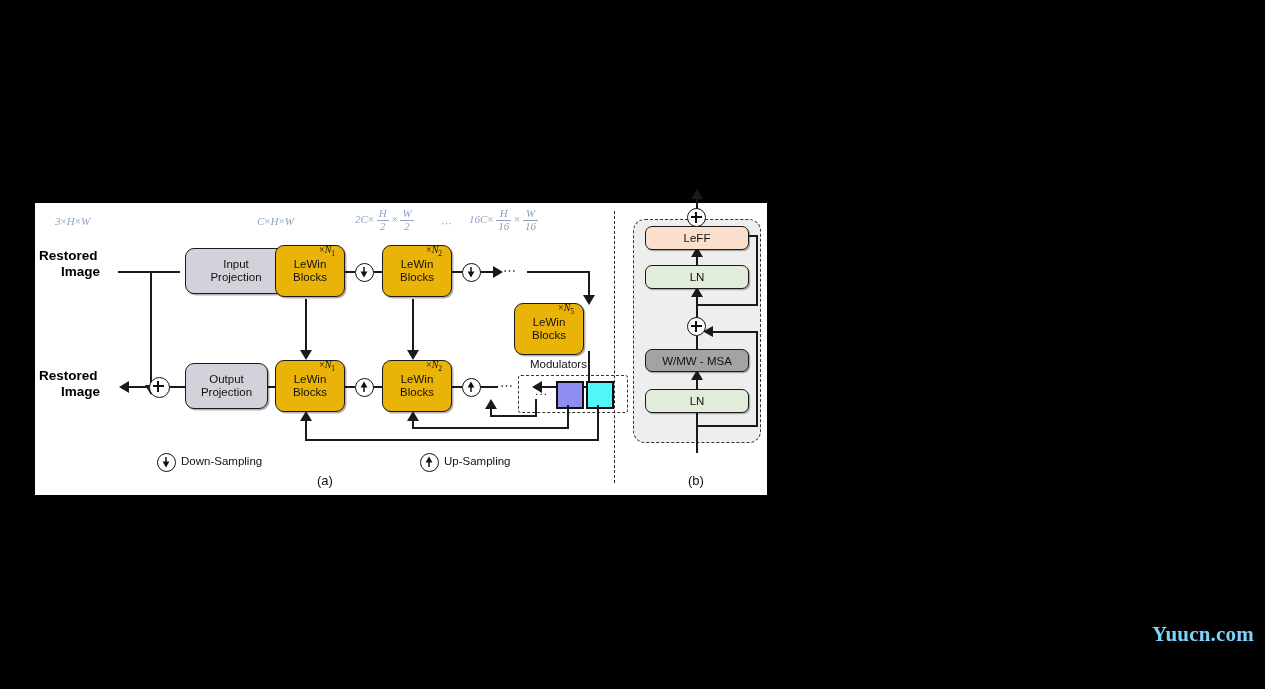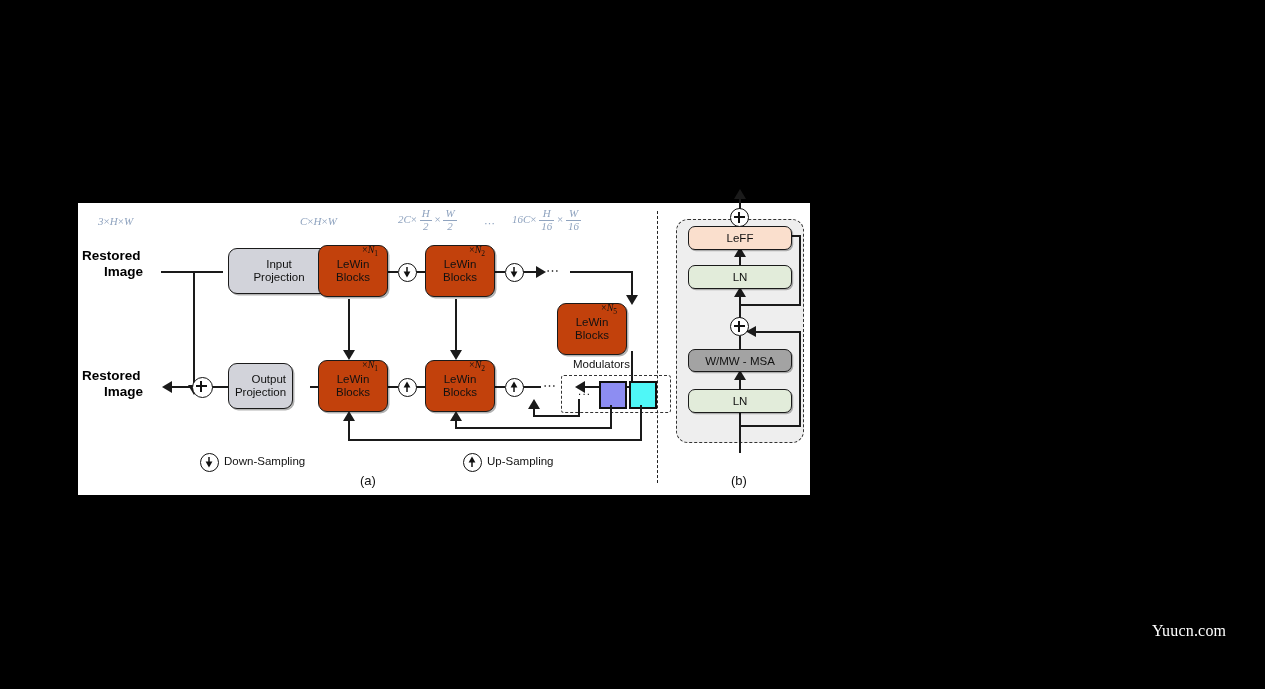--- a/index.html
+++ b/index.html
@@ -2,30 +2,29 @@
 <html><head>
 <meta charset="utf-8">
 <style>
   html,body{margin:0;padding:0;background:#000;}
   body{width:1265px;height:689px;position:relative;overflow:hidden;
        font-family:"Liberation Sans",sans-serif;}
 
   #figure{
     position:absolute; left:35px; top:203px; width:732px; height:292px;
     background:#ffffff;
-    margin-left:43px;
   }
 
   
   .box{position:absolute;box-sizing:border-box;display:flex;align-items:center;
        justify-content:center;text-align:center;border:1.6px solid #1a1a1a;
        border-radius:9px;font-size:11.5px;color:#111;line-height:1.12;
        box-shadow:1.5px 1.5px 0 rgba(0,0,0,.30);}
   .gray{background:#d2d3da;}
-  .blue{background:#c2410c;justify-content:center;}
+  .blue{background:#eab308;justify-content:center;}
   .dimlabel{position:absolute;color:#8fa3bf;font-family:"Liberation Serif",serif;
             font-style:italic;font-size:11px;white-space:nowrap;}
   .dimlabel .up{font-style:normal;}
   .txt{position:absolute;color:#000;font-size:13.5px;font-weight:bold;
        white-space:nowrap;line-height:1.15;}
   .small{position:absolute;font-size:11.5px;color:#111;white-space:nowrap;}
   .mul{position:absolute;font-size:10px;color:#111;white-space:nowrap;
        font-family:"Liberation Serif",serif;}
   .mul i{font-style:italic;}
   .mul sub{font-size:7.5px;}
@@ -57,23 +56,23 @@
           box-sizing:border-box;}
   .pb{position:absolute;box-sizing:border-box;border:1.6px solid #1a1a1a;
       border-radius:7px;display:flex;align-items:center;justify-content:center;
       font-size:11.5px;color:#111;box-shadow:1.2px 1.2px 0 rgba(0,0,0,.28);}
   .leff{background:#fadfcd;}
   .lnbx{background:#e2ecda;}
   .msa{background:#a3a3a3;}
 
   .caption{position:absolute;font-size:13px;color:#111;}
 
-  #watermark{position:absolute;left:1152px;top:622px;color:#ffffff;
-             font-family:"Liberation Serif",serif;font-weight:normal;
-             font-size:16px;letter-spacing:.2px;}
+  #watermark{position:absolute;left:1152px;top:622px;color:#7dd3fc;
+             font-family:"Liberation Serif",serif;font-weight:bold;
+             font-size:21px;letter-spacing:.2px;}
 </style>
 </head>
 <body>
 
 <div id="figure">
 
   <div class="dimlabel" style="left:20px;top:12px;">
     3<span class="up">×</span>H<span class="up">×</span>W
   </div>
 
@@ -177,21 +176,21 @@
     <polygon points="7,10 1,0 13,0" fill="#1a1a1a"></polygon>
   </svg>
 
   <div class="box gray" style="left:150px;top:45px;width:102px;height:46px;">
     <div>
       <span>Input</span><br>
       <span>Projection</span>
     </div>
   </div>
 
-  <div class="box gray" style="left:150px;top:160px;width:65px;height:46px;text-align:right;">
+  <div class="box gray" style="left:150px;top:160px;width:83px;height:46px;">
     <div>
       <span>Output</span><br>
       <span>Projection</span>
     </div>
   </div>
 
   <div class="box blue" style="left:240px;top:42px;width:70px;height:52px;">
     <div>
       <span>LeWin</span><br>
       <span>Blocks</span>

